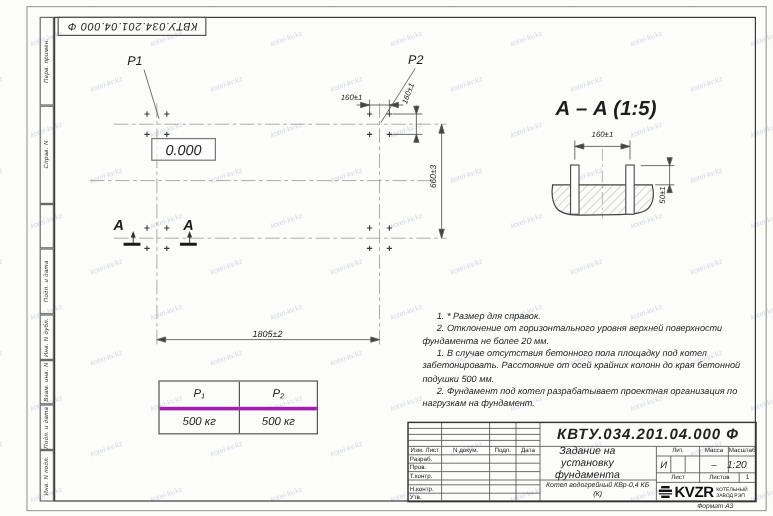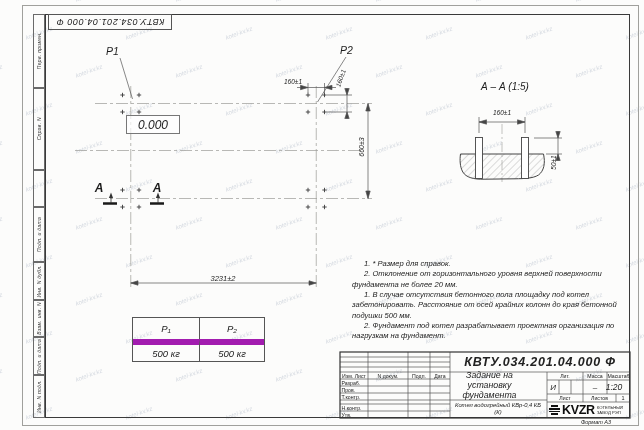--- a/index.html
+++ b/index.html
@@ -22,21 +22,21 @@
               color:#333;white-space:nowrap;letter-spacing:.3px;}
   .stamp-top{position:absolute;left:48px;top:14px;width:124px;height:16px;border:0.9px solid #555;
              box-sizing:border-box;display:flex;align-items:center;justify-content:center;z-index:2;}
   .stamp-top span{transform:rotate(180deg);font-size:9px;font-style:italic;letter-spacing:.6px;color:#222;}
   .level-box{border:0.9px solid #777;background:rgba(255,255,255,.7);}
   #loadtable{position:absolute;left:132px;top:317px;display:grid;grid-template-columns:66px 65px;
              grid-template-rows:21px 22px;border:1px solid #555;z-index:2;}
   #loadtable div{display:flex;align-items:center;justify-content:center;font-style:italic;
                  font-size:9.5px;color:#222;}
   #loadtable .c2{border-left:1px solid #555;}
-  #loadtable .r2{border-top:6px solid #a21caf;}
+  #loadtable .r2{border-top:3px solid #a21caf;}
   #notes{position:absolute;left:352px;top:259px;width:280px;z-index:2;}
   #notes p{margin:0;font-style:italic;font-size:7.6px;line-height:1.36;text-indent:12px;color:#222;}
   .tb{position:absolute;z-index:2;color:#222;display:flex;align-items:center;}
   .tb.c{justify-content:center;text-align:center;}
   .logo-row{position:absolute;left:549px;top:403px;width:79px;height:14px;display:flex;
             align-items:center;gap:2px;z-index:2;}
   .logo-icon{display:flex;flex-direction:column;align-items:center;gap:1px;}
   .logo-icon i{display:block;height:1.6px;background:#111;}
   .logo-icon i:nth-child(1){width:7px;}.logo-icon i:nth-child(2){width:11px;}
   .logo-icon i:nth-child(3){width:11px;}.logo-icon i:nth-child(4){width:7px;}
@@ -242,28 +242,28 @@
       <span>Инв. N подл.</span>
     </div>
 
   <div class="stamp-top">
     <span>КВТУ.034.201.04.000 Ф</span>
   </div>
 
   <div class="txt it" style="left:106px;top:45px;width:24px;font-size:10.5px;">P1</div>
   <div class="txt it" style="left:340px;top:44px;width:24px;font-size:10.5px;">P2</div>
   <div class="txt it ctr level-box" style="left:126px;top:115px;width:52px;height:17px;font-size:12px;text-align:center;">0.000</div>
-  <div class="txt it ctr" style="left:188px;top:273.5px;width:70px;font-size:7.5px;">3231±2</div>
+  <div class="txt it ctr" style="left:188px;top:273.5px;width:70px;font-size:7.5px;">1805±2</div>
   <div class="txt it ctr" style="left:344px;top:142px;width:34px;height:10px;font-size:7px;transform:rotate(-90deg);">660±3</div>
   <div class="txt it" style="left:260px;top:78px;width:42px;font-size:6.5px;text-align:right;">160±1</div>
   <div class="txt it" style="left:327px;top:68px;width:32px;font-size:6.5px;transform:rotate(-70deg);">160±1</div>
   <div class="txt it" style="left:92px;top:181px;width:14px;font-size:12px;font-weight:bold;text-align:center;">А</div>
   <div class="txt it" style="left:150px;top:181px;width:14px;font-size:12px;font-weight:bold;text-align:center;">А</div>
 
-  <div class="txt it ctr" style="left:450px;top:81px;width:110px;font-size:10px;font-weight:400;">А – А (1:5)</div>
+  <div class="txt it ctr" style="left:450px;top:81px;width:110px;font-size:17px;font-weight:700;">А – А (1:5)</div>
   <div class="txt it ctr" style="left:479px;top:109px;width:46px;font-size:6.5px;">160±1</div>
   <div class="txt it ctr" style="left:538px;top:158px;width:30px;height:9px;font-size:6.5px;transform:rotate(-90deg);">50±1</div>
 
   <div id="loadtable">
     <div>P₁</div>
     <div class="c2">P₂</div>
     <div class="r2">500 кг</div>
     <div class="c2 r2">500 кг</div>
   </div>
 

